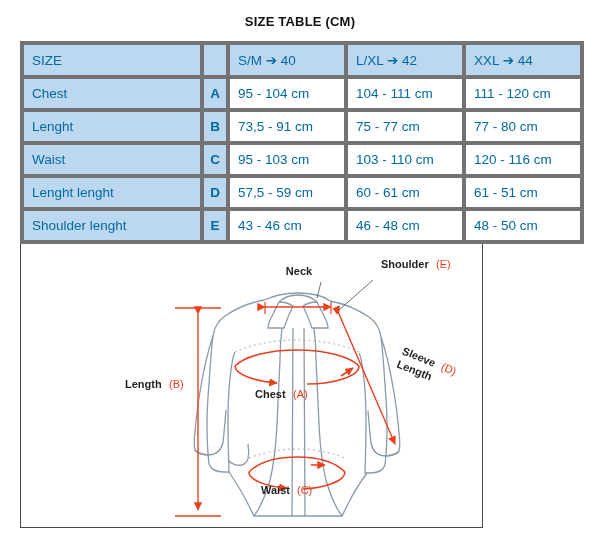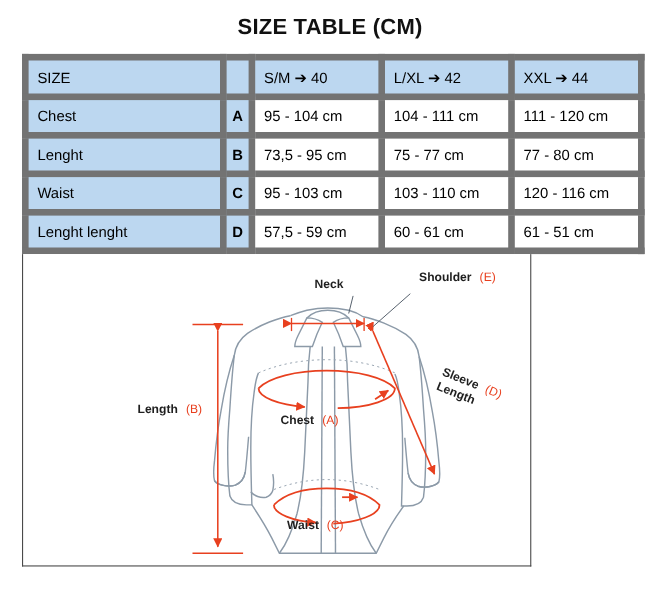--- a/index.html
+++ b/index.html
@@ -15,45 +15,45 @@
     overflow: hidden;
   }
   .page {
     position: relative;
     width: 600px;
     height: 553px;
     box-sizing: border-box;
   }
   .title {
     text-align: center;
-    font-size: 20px;
+    font-size: 13px;
     font-weight: bold;
     letter-spacing: 0.2px;
     padding-top: 14px;
     padding-bottom: 12px;
     color: #111111;
   }
   .table-wrap {
     padding: 0 20px;
     box-sizing: border-box;
   }
   table.size-table {
     border-collapse: collapse;
     width: 560px;
     table-layout: fixed;
   }
   table.size-table td, table.size-table th {
-    border: 6px solid #737373;
+    border: 4px solid #737373;
     font-size: 13.5px;
     padding: 7px 8px;
     text-align: left;
     vertical-align: middle;
     background: #ffffff;
     font-weight: normal;
-    color: #000000;
+    color: #0369a1;
     box-sizing: border-box;
   }
   thead th {
     background: #bcd7f0 !important;
     font-weight: bold;
     font-size: 14px;
   }
   thead th.hdr-size { width: 180px; }
   thead th.hdr-code { width: 26px; padding-left: 5px; padding-right: 5px; }
   thead th.hdr-col { width: 118px; }
@@ -116,37 +116,44 @@
         <tr>
           <td class="lbl">Chest</td>
           <td class="code">A</td>
           <td>95 - 104 cm</td>
           <td>104 - 111 cm</td>
           <td>111 - 120 cm</td>
         </tr>
         <tr>
           <td class="lbl">Lenght</td>
           <td class="code">B</td>
-          <td>73,5 - 95 cm</td>
+          <td>73,5 - 91 cm</td>
           <td>75 - 77 cm</td>
           <td>77 - 80 cm</td>
         </tr>
         <tr>
           <td class="lbl">Waist</td>
           <td class="code">C</td>
           <td>95 - 103 cm</td>
           <td>103 - 110 cm</td>
           <td>120 - 116 cm</td>
         </tr>
         <tr>
           <td class="lbl">Lenght lenght</td>
           <td class="code">D</td>
           <td>57,5 - 59 cm</td>
           <td>60 - 61 cm</td>
           <td>61 - 51 cm</td>
+        </tr>
+        <tr>
+          <td class="lbl">Shoulder lenght</td>
+          <td class="code">E</td>
+          <td>43 - 46 cm</td>
+          <td>46 - 48 cm</td>
+          <td>48 - 50 cm</td>
         </tr>
       </tbody>
     </table>
   </div>
 
   <div class="diagram-box">
     <svg width="558" height="282" viewBox="0 0 558 282">
       <defs>
         <marker id="ar-red" markerWidth="7" markerHeight="7" refX="5.5" refY="3" orient="auto">
           <path d="M0,0 L6,3 L0,6 z" fill="#e8401f"></path>

